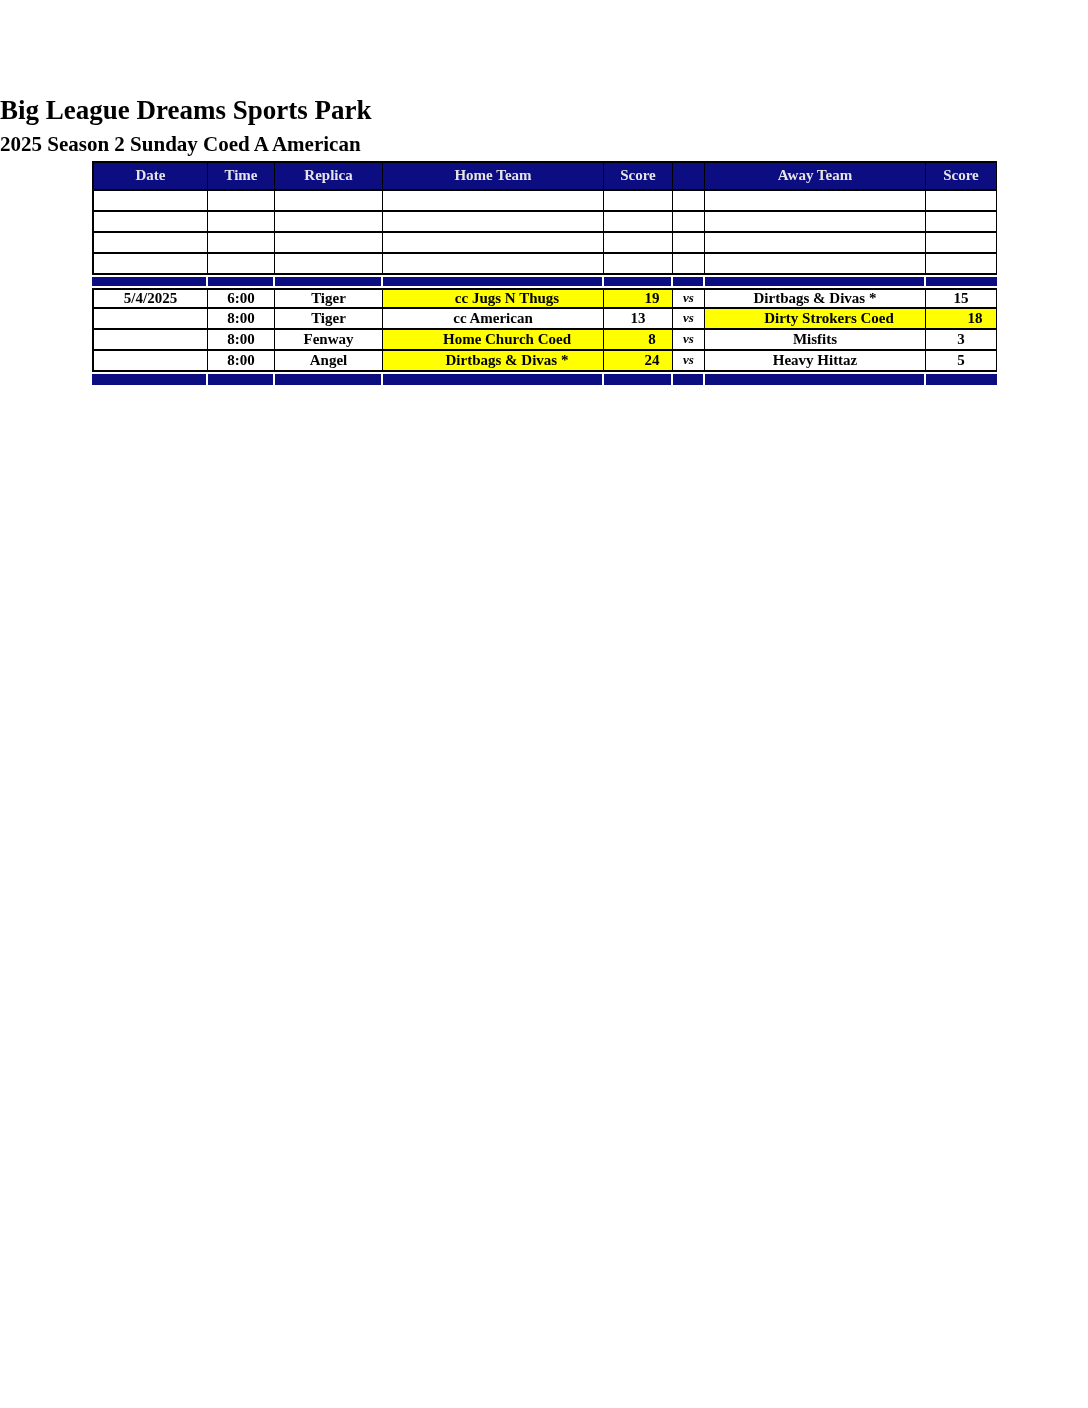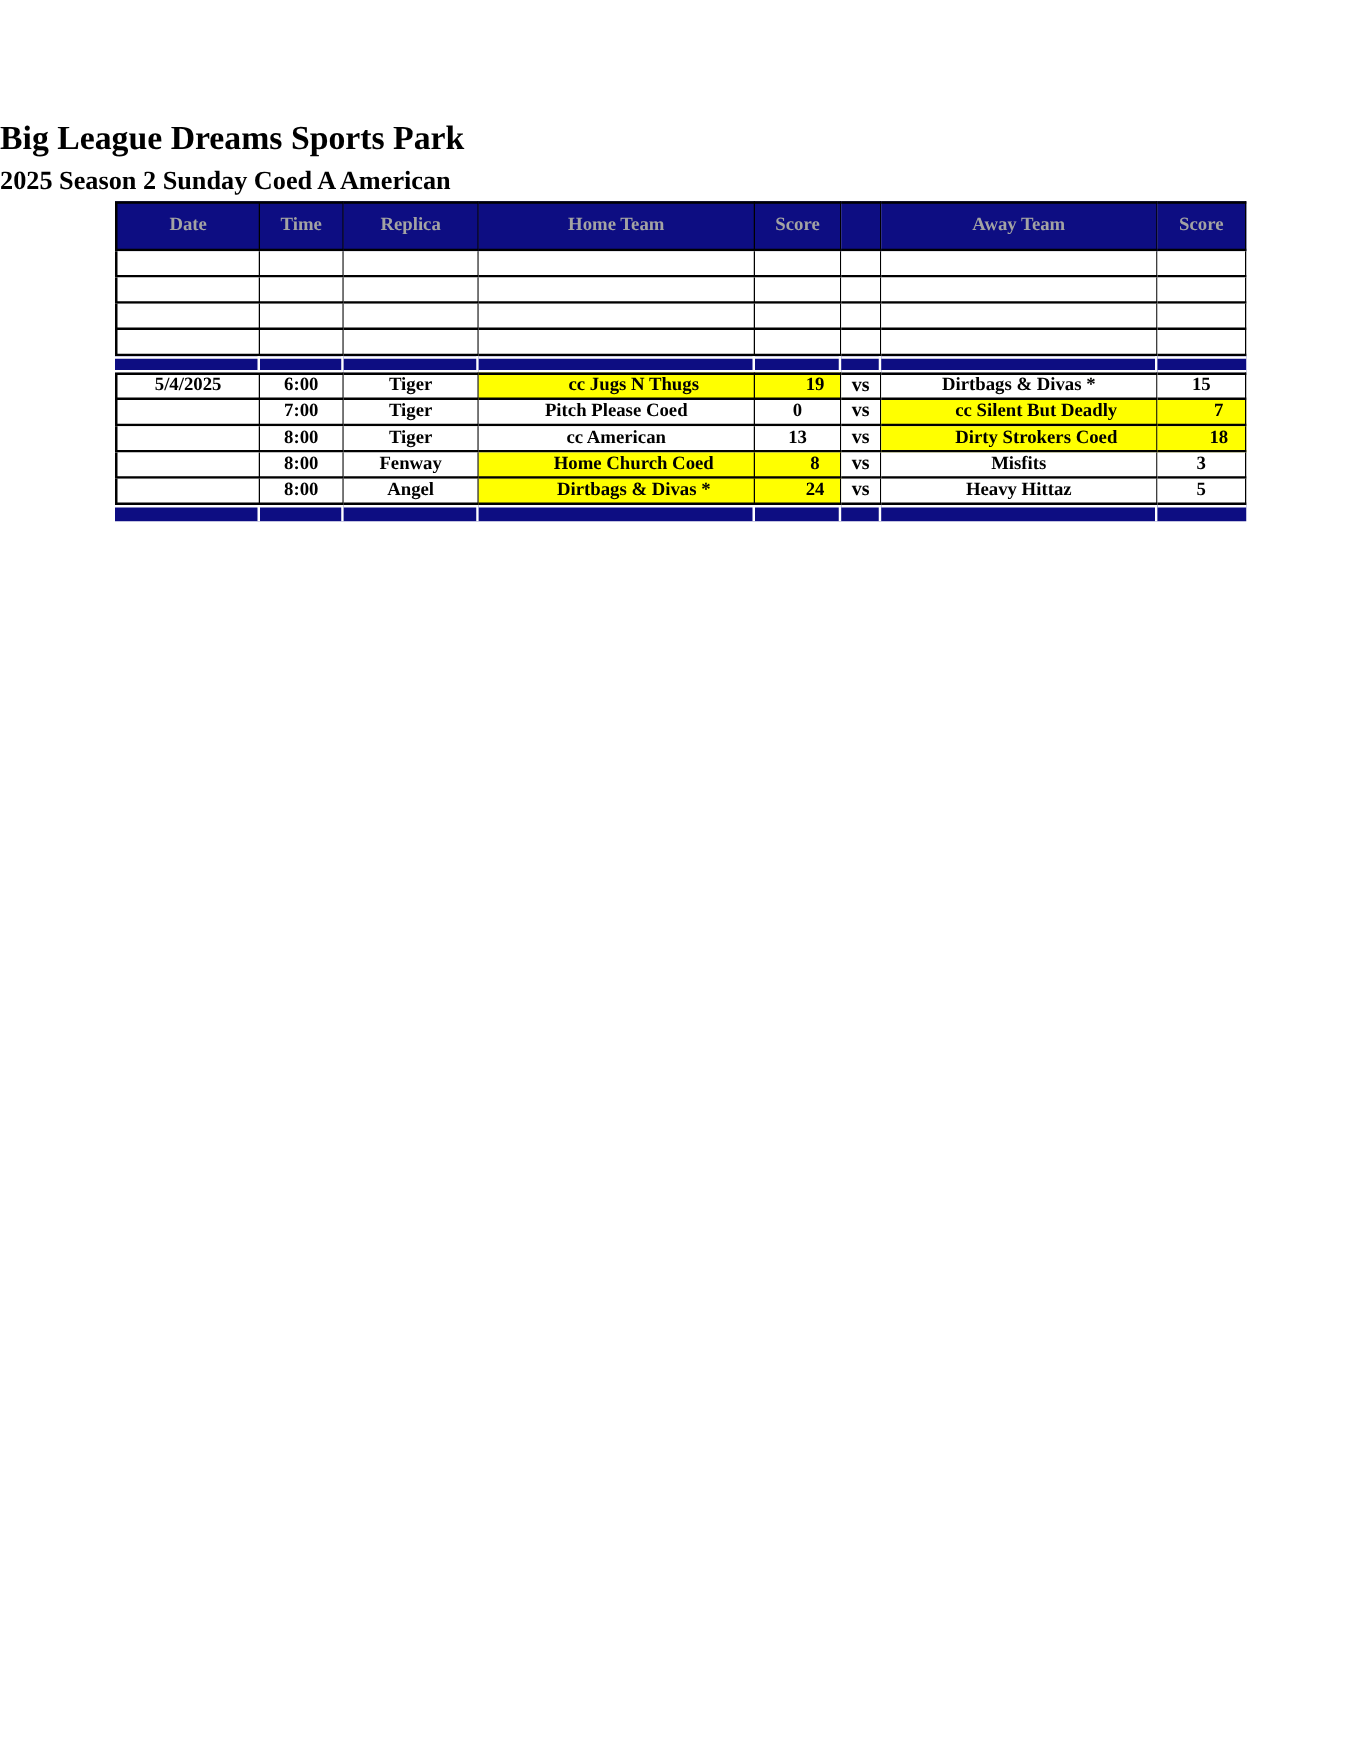--- a/index.html
+++ b/index.html
@@ -51,37 +51,37 @@
     padding: 0;
     text-align: center;
     vertical-align: middle;
     font-weight: bold;
     font-size: 15px;
     overflow: hidden;
     box-sizing: border-box;
   }
   tr.header th {
     background: var(--navy);
-    color: #a3a3a3;
-    height: 40px;
+    color: #e5e5e5;
+    height: 30px;
     border-top: 2px solid #000;
     border-bottom: 2px solid #000;
     border-right: 1px solid #000;
   }
   tr.header th:first-child { border-left: 2px solid #000; }
   tr.blank td, tr.game td {
     background: #ffffff;
     height: 21px;
     border-right: 1px solid #000;
     border-bottom: 2px solid #000;
   }
   tr.blank td:first-child, tr.game td:first-child { border-left: 2px solid #000; }
   tr.game.first td { border-top: 2px solid #000; }
   tr.game td.hl { background: var(--yellow); padding-left: 28px; }
-  tr.game td.vs { font-size: 16px; }
+  tr.game td.vs { font-style: italic; font-size: 13px; }
   tr.sep td {
     background: var(--navy);
     height: 13px;
     border-top: 2px solid #fff;
     border-bottom: 2px solid #fff;
     border-right: 2px solid #fff;
   }
   tr.sep td:last-child { border-right: none; }
   tr.sep.bottom td { border-bottom: none; }
 </style>
@@ -169,30 +169,20 @@
           <td>6:00</td>
           <td>Tiger</td>
           <td class="hl">cc Jugs N Thugs</td>
           <td class="hl">19</td>
           <td class="vs">vs</td>
           <td>Dirtbags &amp; Divas *</td>
           <td>15</td>
         </tr>
         <tr class="game">
           <td></td>
-          <td>7:00</td>
-          <td>Tiger</td>
-          <td>Pitch Please Coed</td>
-          <td>0</td>
-          <td class="vs">vs</td>
-          <td class="hl">cc Silent But Deadly</td>
-          <td class="hl">7</td>
-        </tr>
-        <tr class="game">
-          <td></td>
           <td>8:00</td>
           <td>Tiger</td>
           <td>cc American</td>
           <td>13</td>
           <td class="vs">vs</td>
           <td class="hl">Dirty Strokers Coed</td>
           <td class="hl">18</td>
         </tr>
         <tr class="game">
           <td></td>

